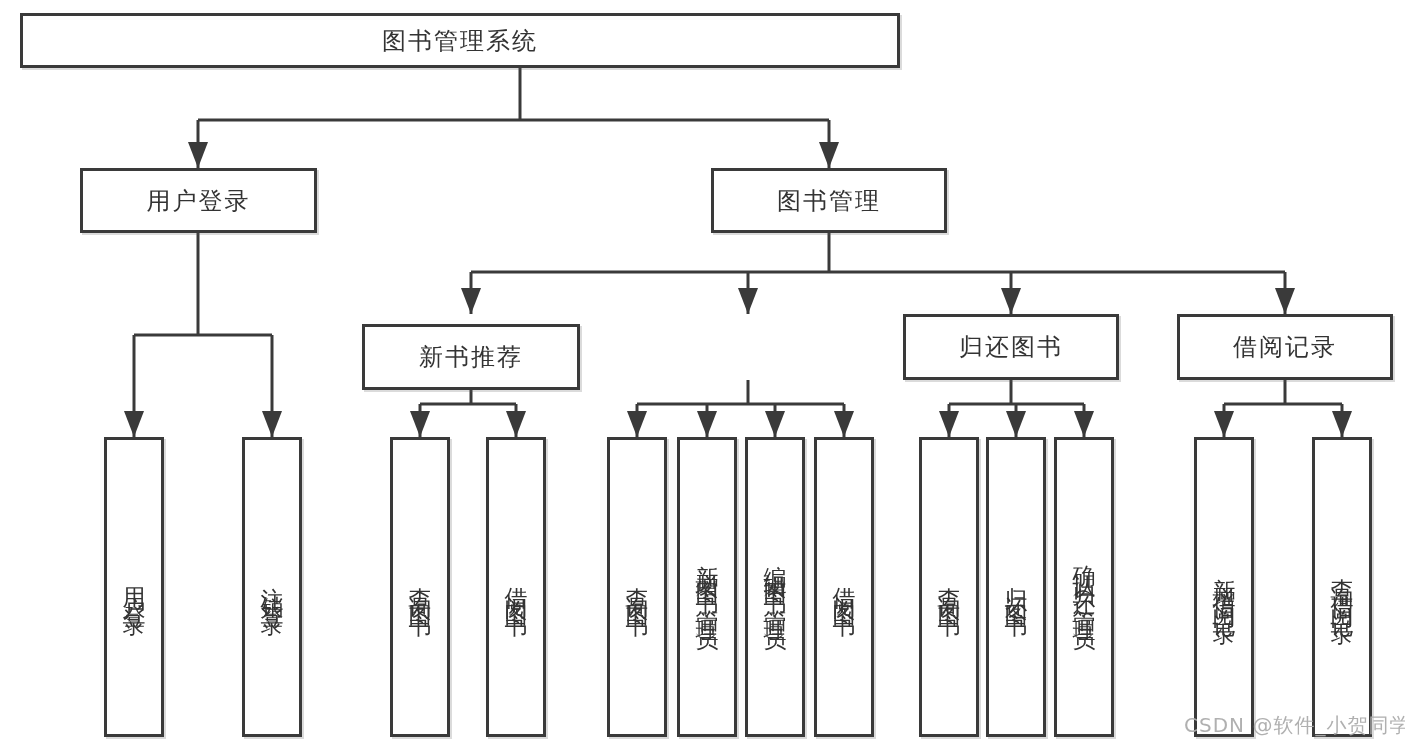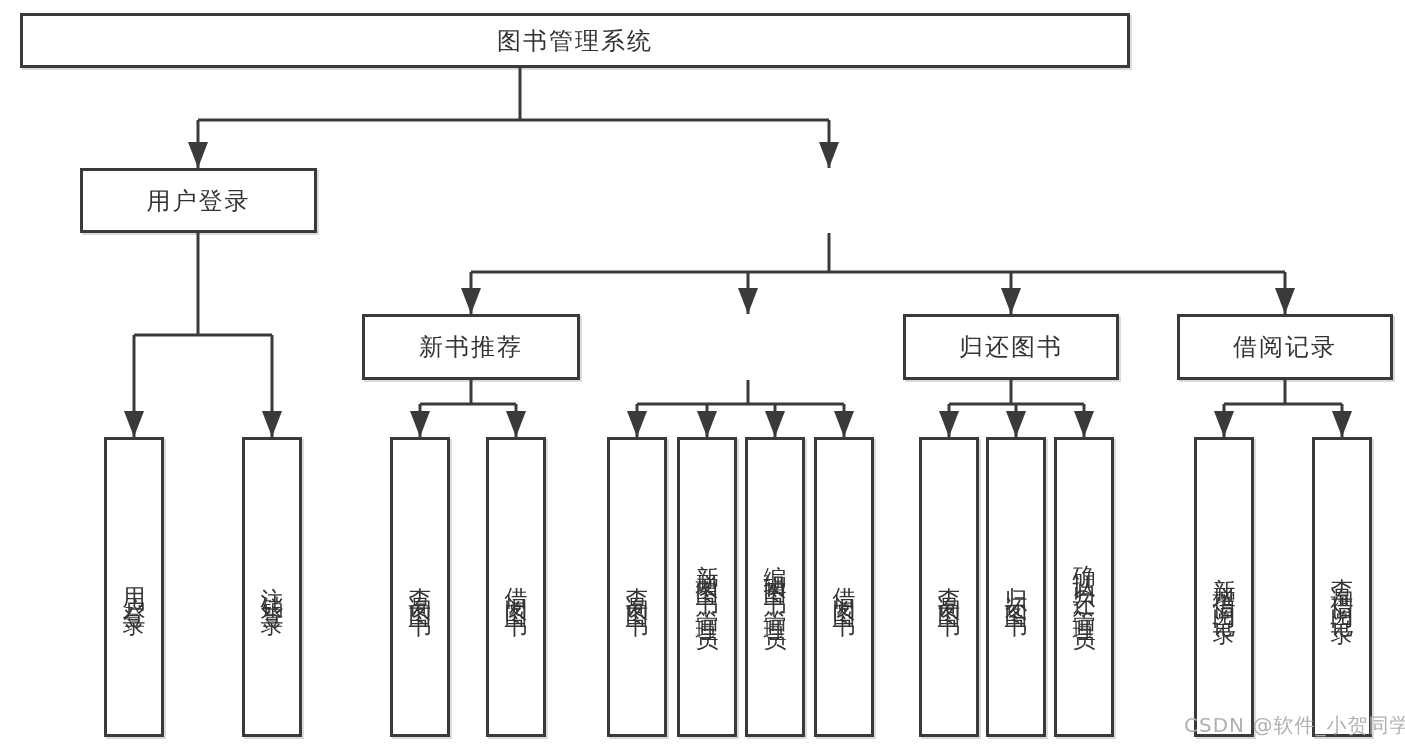--- a/index.html
+++ b/index.html
@@ -98,29 +98,32 @@
       <path d="M775 404 V437" marker-end="url(#arw)"></path>
       <path d="M844 404 V437" marker-end="url(#arw)"></path>
       <path d="M949 404 V437" marker-end="url(#arw)"></path>
       <path d="M1016 404 V437" marker-end="url(#arw)"></path>
       <path d="M1084 404 V437" marker-end="url(#arw)"></path>
       <path d="M1224 404 V437" marker-end="url(#arw)"></path>
       <path d="M1342 404 V437" marker-end="url(#arw)"></path>
     </g>
   </svg>
 
-  <div class="node h" style="left:20px;top:13px;width:1110px;height:55px;">
+  <div class="node h" style="left:20px;top:13px;width:880px;height:55px;">
     <span class="label">图书管理系统</span>
   </div>
 
   <div class="node h" style="left:80px;top:168px;width:237px;height:65px;">
     <span class="label">用户登录</span>
   </div>
+  <div class="node h" style="left:711px;top:168px;width:236px;height:65px;">
+    <span class="label">图书管理</span>
+  </div>
 
-  <div class="node h" style="left:362px;top:314px;width:218px;height:66px;justify-content:center;">
+  <div class="node h" style="left:362px;top:324px;width:218px;height:66px;justify-content:center;">
     <span class="label">新书推荐</span>
   </div>
   <div class="node h" style="left:903px;top:314px;width:216px;height:66px;">
     <span class="label">归还图书</span>
   </div>
   <div class="node h" style="left:1177px;top:314px;width:216px;height:66px;">
     <span class="label">借阅记录</span>
   </div>
 
   <div class="node v" style="left:104px;">

